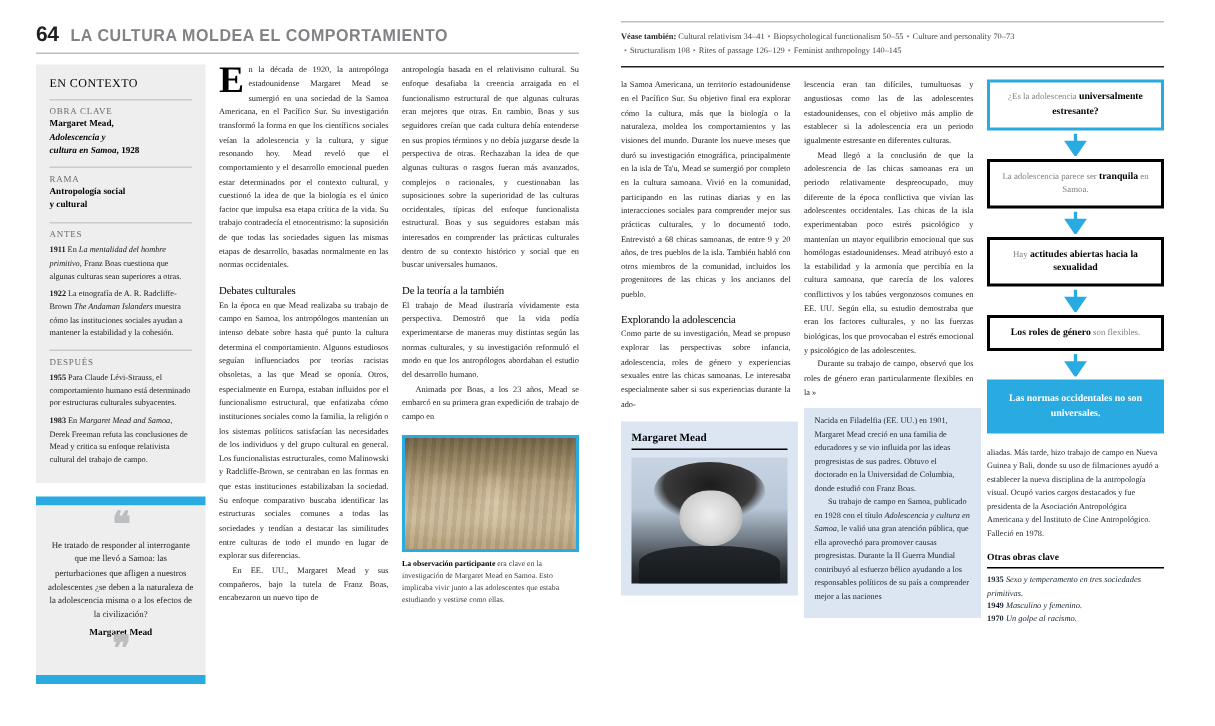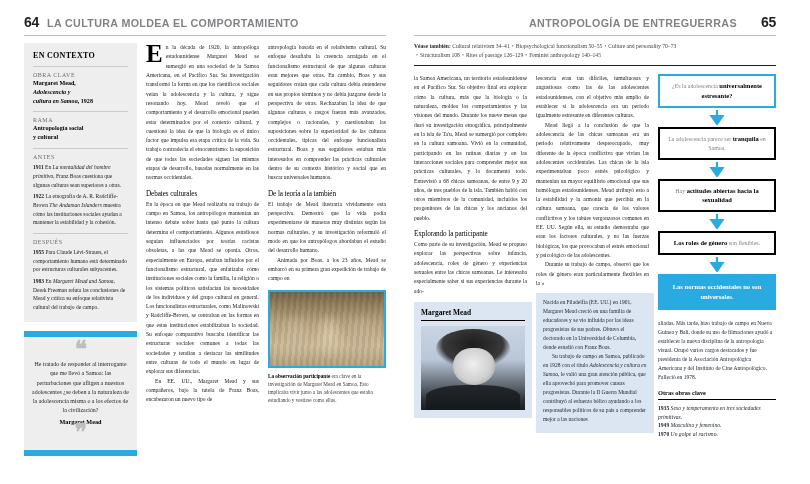--- a/index.html
+++ b/index.html
@@ -55,21 +55,21 @@
     font-family:"Liberation Serif", serif;
     font-weight:normal; font-size:7.2px; color:#000;
     margin:7px 0 2px; letter-spacing:-0.1px;
   }
 
   
   .ctx {
     background:#eeeeef; padding:8px 9px 10px; width:113px;
   }
   .ctx-title {
-    font-family:"Liberation Serif", serif; font-weight:bold;
+    font-family:"Liberation Serif", serif; font-weight:normal;
     font-size:8px; letter-spacing:0.3px; color:#000; margin-bottom:6px;
   }
   .ctx-rule { border-bottom:1px solid #c9cacc; margin:6px 0 5px; }
   .ctx-label {
     font-family:"Liberation Serif", serif; font-size:6px;
     color:#6d6e71; letter-spacing:0.5px; margin-bottom:1px;
   }
   .ctx-val {
     font-family:"Liberation Serif", serif; font-weight:bold;
     font-size:6.1px; line-height:1.45; color:#000;
@@ -277,38 +277,34 @@
         </div>
       </div>
 
     </div>
   </div>
 
   <div class="gutter"></div>
 
   <div class="page page-right">
 
-    <div class="hdr-right">
-      <span class="run-head">ANTROPOLOGÍA DE ENTREGUERRAS</span>
-      <span class="folio">65</span>
-    </div>
     <div class="hdr-rule-right"></div>
 
     <div class="see-also">
       <b>Véase también:</b>
       <span>Cultural relativism 34–41</span><span class="bullet">•</span><span>Biopsychological functionalism 50–55</span><span class="bullet">•</span><span>Culture and personality 70–73</span><br>
       <span class="bullet">•</span><span>Structuralism 108</span><span class="bullet">•</span><span>Rites of passage 126–129</span><span class="bullet">•</span><span>Feminist anthropology 140–145</span>
     </div>
     <div class="rule-thick"></div>
 
     <div class="cols">
 
       <div class="col">
         <p class="body">la Samoa Americana, un territorio estadounidense en el Pacífico Sur. Su objetivo final era explorar cómo la cultura, más que la biología o la naturaleza, moldea los comportamientos y las visiones del mundo. Durante los nueve meses que duró su investigación etnográfica, principalmente en la isla de Ta'u, Mead se sumergió por completo en la cultura samoana. Vivió en la comunidad, participando en las rutinas diarias y en las interacciones sociales para comprender mejor sus prácticas culturales, y lo documentó todo. Entrevistó a 68 chicas samoanas, de entre 9 y 20 años, de tres pueblos de la isla. También habló con otros miembros de la comunidad, incluidos los progenitores de las chicas y los ancianos del pueblo.</p>
-        <h3 class="sub">Explorando la participante</h3>
+        <h3 class="sub">Explorando la adolescencia</h3>
         <p class="body" style="text-indent:0">Como parte de su investigación, Mead se propuso explorar las perspectivas sobre infancia, adolescencia, roles de género y experiencias sexuales entre las chicas samoanas. Le interesaba especialmente saber si sus experiencias durante la ado-</p>
 
         <div class="bio">
           <div class="bio-title">Margaret Mead</div>
           <div class="bio-rule"></div>
           <div class="bio-photo">
             <div class="hair"></div>
             <div class="face"></div>
             <div class="body"></div>
           </div>

